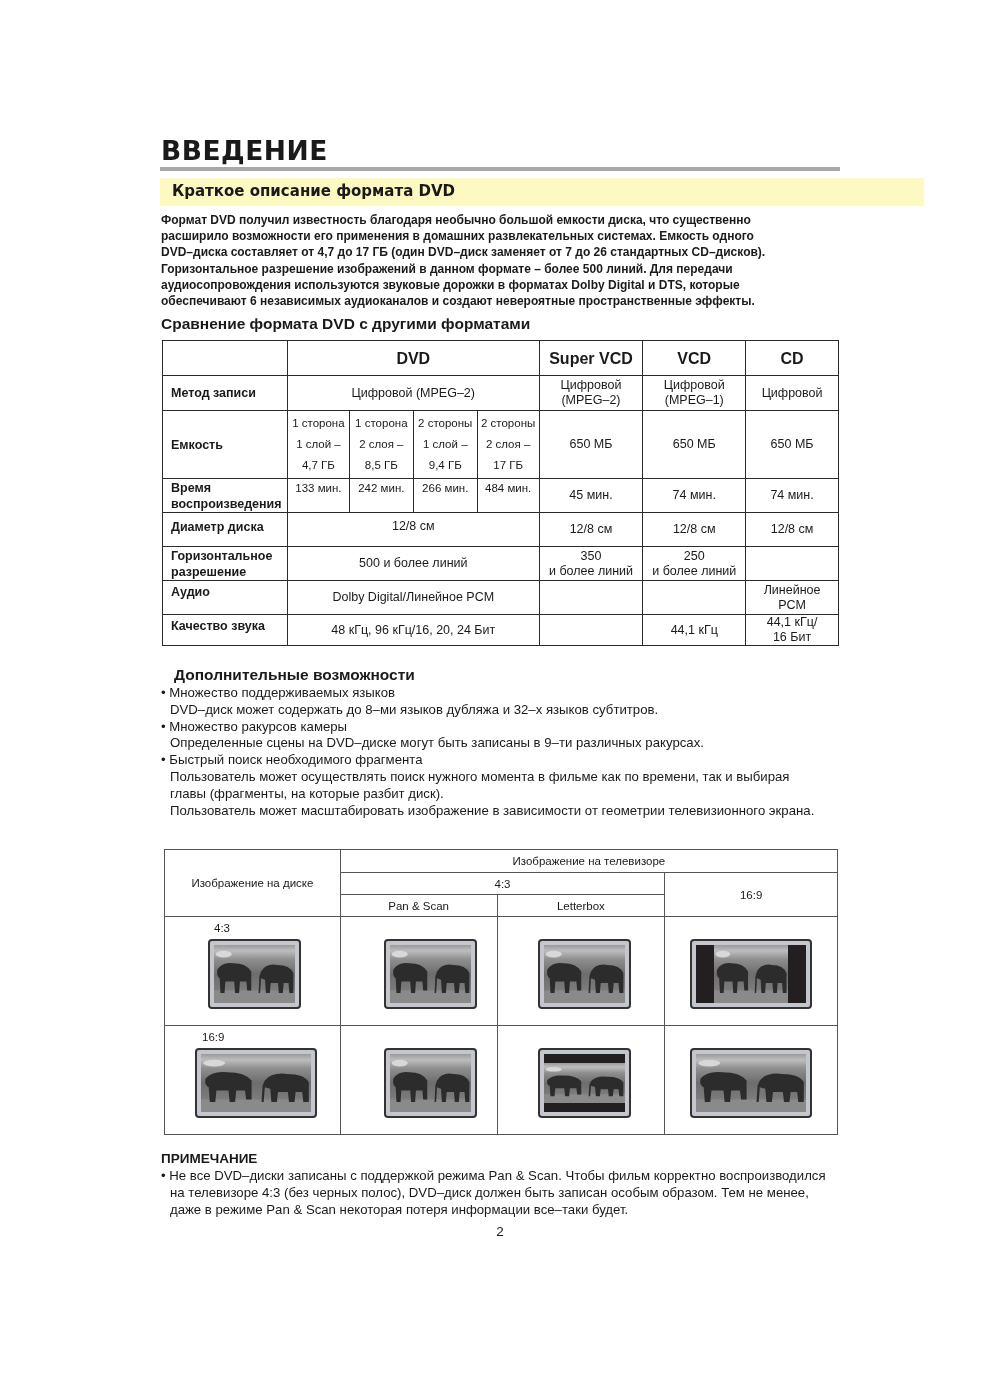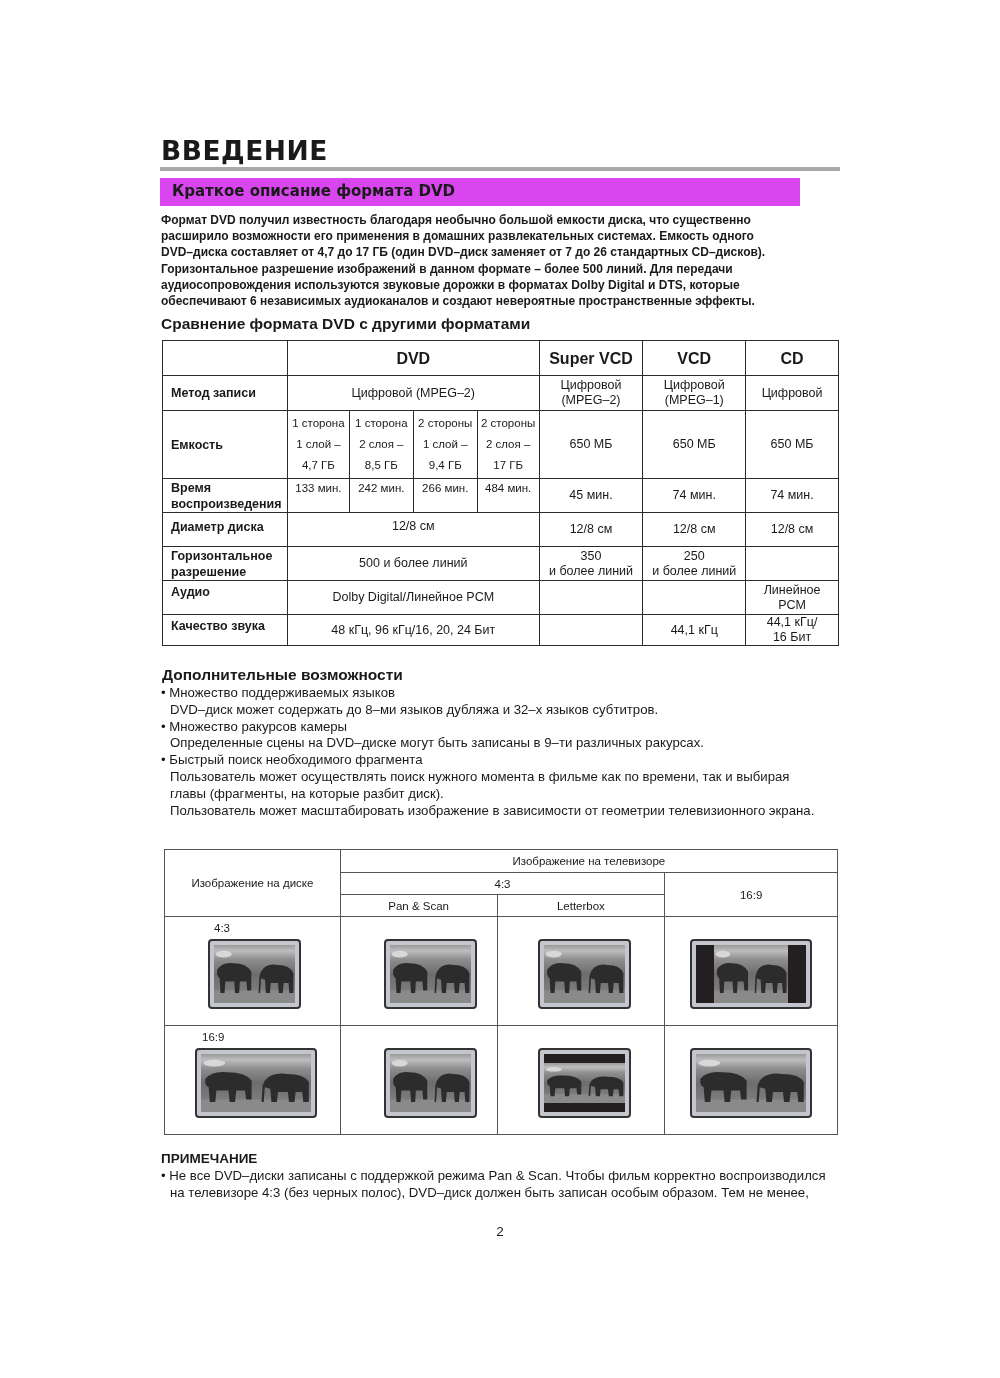--- a/index.html
+++ b/index.html
@@ -1,39 +1,39 @@
 <!DOCTYPE html>
 <html><head>
 <meta charset="utf-8">
 <style>
   html, body { margin: 0; padding: 0; background: #ffffff; }
   body { width: 1000px; height: 1378px; position: relative; font-family: "Liberation Sans", sans-serif; color: #1a1a1a; overflow: hidden; }
   .abs { position: absolute; }
 
   .page-title { left: 161px; top: 136px; font-size: 26px; font-weight: 900; letter-spacing: 0.5px; line-height: 30px; font-family: "DejaVu Sans", sans-serif; transform: scaleX(1.02); transform-origin: left; }
   .title-rule { left: 160px; top: 167px; width: 680px; height: 4px; background: #a8a9ab; }
-  .section-band { left: 160px; top: 178px; width: 640px; height: 28px; background: #d946ef; }
+  .section-band { left: 160px; top: 178px; width: 764px; height: 28px; background: #fef9c3; }
   .section-band span { position: absolute; left: 12px; top: 4px; font-size: 15px; font-weight: bold; font-family: "DejaVu Sans", sans-serif; }
 
   .intro { left: 161px; top: 212px; width: 680px; font-size: 12px; font-weight: bold; line-height: 16.2px; }
   .intro div { white-space: nowrap; }
 
   .h2 { font-size: 15.5px; font-weight: bold; }
   .cmp-title { left: 161px; top: 315px; }
 
   
   table { border-collapse: collapse; }
   .cmp { position: absolute; left: 162px; top: 340px; width: 677px; font-size: 12.5px; padding-left: 22px; }
   .cmp td, .cmp th { border: 1.5px solid #2b2b2b; text-align: center; padding: 0; vertical-align: middle; line-height: 15px; }
   .cmp th { font-size: 16px; font-weight: bold; height: 34px; }
   .cmp td.rh { text-align: left; font-weight: bold; padding-left: 8px; font-size: 12.5px; line-height: 16px; }
   .cmp .sub { font-size: 11.5px; padding: 0 2px; }
   .cmp .sub div { height: 21px; line-height: 21px; }
 
-  .feat-title { left: 162px; top: 666px; }
+  .feat-title { left: 174px; top: 666px; }
   .feat { left: 161px; top: 685px; width: 700px; font-size: 13.2px; line-height: 16.8px; }
   .feat .b { white-space: nowrap; }
   .feat .d { padding-left: 9px; white-space: nowrap; }
 
   
   .img-tbl { position: absolute; left: 164px; top: 849px; width: 674px; font-size: 11.5px; }
   .img-tbl td { border: 1.2px solid #555; text-align: center; padding: 0; vertical-align: middle; }
   .img-cell { position: relative; height: 108px; }
   .ratio-lbl { position: absolute; font-size: 11.5px; }
 
@@ -323,15 +323,16 @@
           </div>
     </td>
   </tr>
 </tbody>
   </table>
 
 <div class="abs note-title">ПРИМЕЧАНИЕ</div>
 <div class="abs note">
   <div class="b">• Не все DVD–диски записаны с поддержкой режима Pan &amp; Scan. Чтобы фильм корректно воспроизводился</div>
   <div class="d">на телевизоре 4:3 (без черных полос), DVD–диск должен быть записан особым образом. Тем не менее,</div>
+  <div class="d">даже в режиме Pan &amp; Scan некоторая потеря информации все–таки будет.</div>
 </div>
 
 <div class="abs page-num">2</div>
 
 </body></html>

